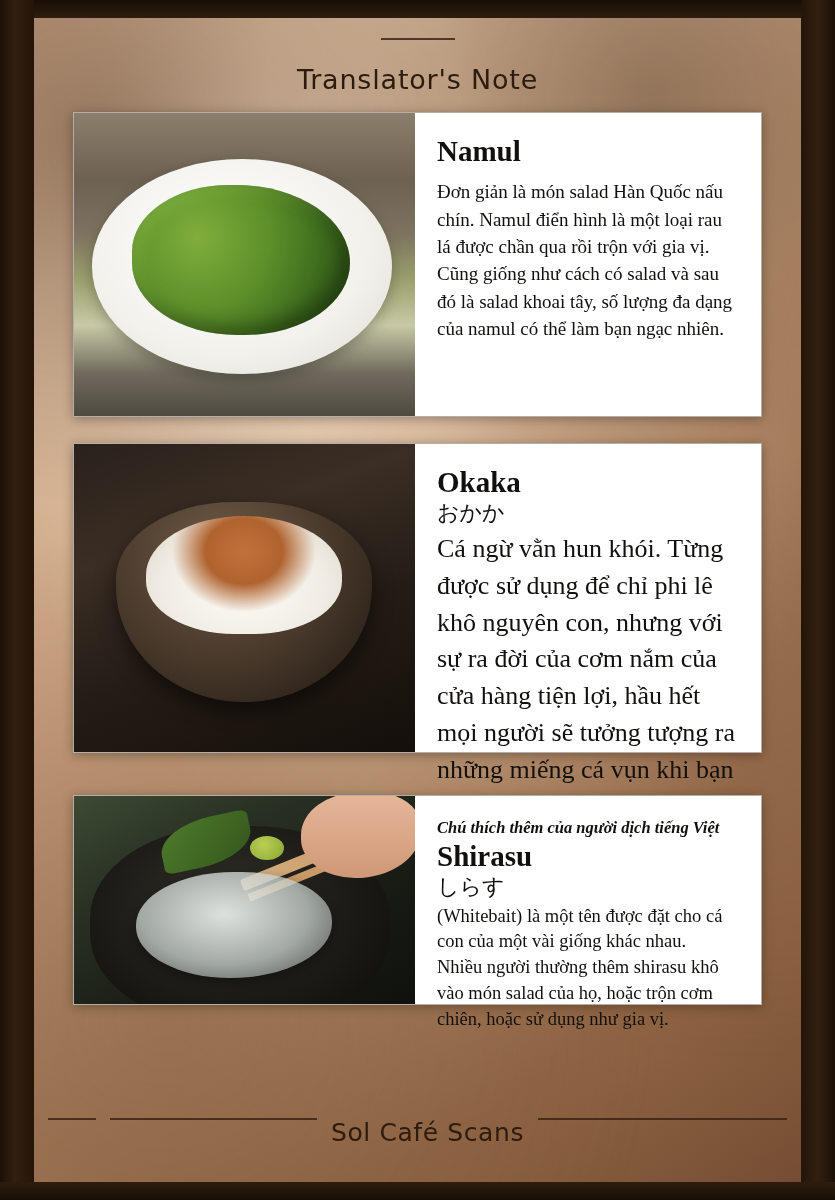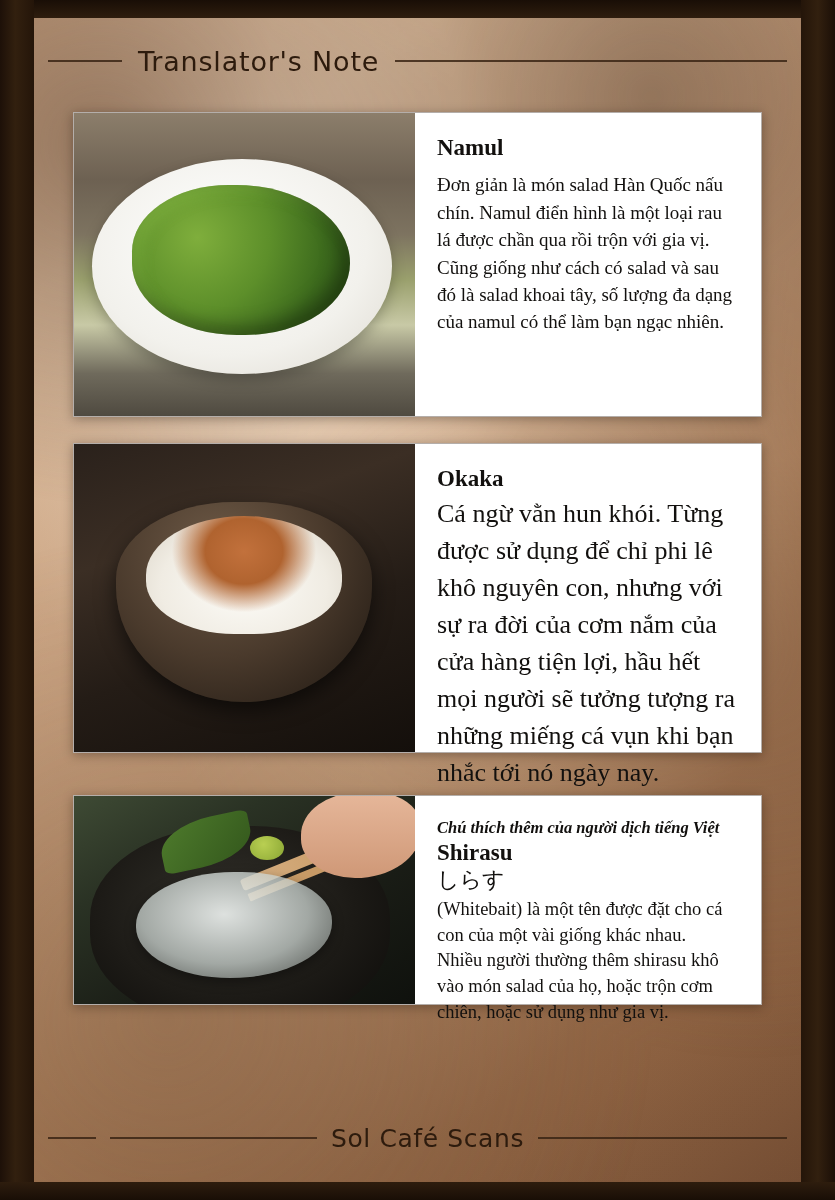--- a/index.html
+++ b/index.html
@@ -56,21 +56,22 @@
 
   
   .header {
     position: absolute;
     top: 38px;
     left: 48px;
     right: 48px;
     height: 46px;
     display: flex;
     align-items: center;
-    gap: 16px;
+    gap: 24px;
+    flex-direction: column;
   }
   .rule {
     flex: 0 0 auto;
     height: 2px;
     background: #3a2414;
     opacity: 0.85;
   }
   .rule.left  { width: 74px; }
   .rule.right { flex: 1 1 auto; }
   .header-title {
@@ -210,21 +211,21 @@
     color: #12100e;
   }
   .note-label {
     font-style: italic;
     font-weight: bold;
     font-size: 16.5px;
     line-height: 1.2;
     margin-bottom: 2px;
   }
   .term {
-    font-size: 23px;
+    font-size: 29px;
     font-weight: bold;
     line-height: 1.15;
     margin-bottom: 0;
   }
   .term-jp {
     font-family: "DejaVu Sans", sans-serif;
     font-size: 22px;
     line-height: 1.2;
     margin-top: 1px;
     margin-bottom: 2px;
@@ -239,21 +240,21 @@
   .card-3 .body-text { font-size: 18.5px; line-height: 1.40; margin-top: 3px; }
 
   
   .footer {
     position: absolute;
     bottom: 42px;
     left: 48px;
     right: 48px;
     height: 40px;
     display: flex;
-    align-items: center;
+    align-items: flex-start;
     gap: 14px;
   }
   .footer .rule.left { width: 48px; }
   .footer .rule.mid  { flex: 1 1 auto; }
   .footer .rule.right { width: 42px; }
   .footer-title {
     font-family: "DejaVu Sans", sans-serif;
     font-size: 25px;
     letter-spacing: 0.6px;
     color: #2d1b0d;
@@ -281,20 +282,21 @@
     <div class="text">
       <div class="term">Namul</div>
       <div class="body-text">Đơn giản là món salad Hàn Quốc nấu chín. Namul điển hình là một loại rau lá được chần qua rồi trộn với gia vị. Cũng giống như cách có salad và sau đó là salad khoai tây, số lượng đa dạng của namul có thể làm bạn ngạc nhiên.</div>
     </div>
   </div>
 
   <div class="card card-2">
     <div class="photo photo-okaka"></div>
     <div class="text">
       <div class="term">Okaka</div>
+      <div class="term-jp">おかか</div>
       <div class="body-text">Cá ngừ vằn hun khói.  Từng được sử dụng để chỉ phi lê khô nguyên con, nhưng với sự ra đời của cơm nắm của cửa hàng tiện lợi, hầu hết mọi người sẽ tưởng tượng ra những miếng cá vụn khi bạn nhắc tới nó ngày nay.</div>
     </div>
   </div>
 
   <div class="card card-3">
     <div class="photo photo-shirasu">
       <div class="leaf"></div>
       <div class="wasabi"></div>
       <div class="chopsticks"></div>
       <div class="hand"></div>

